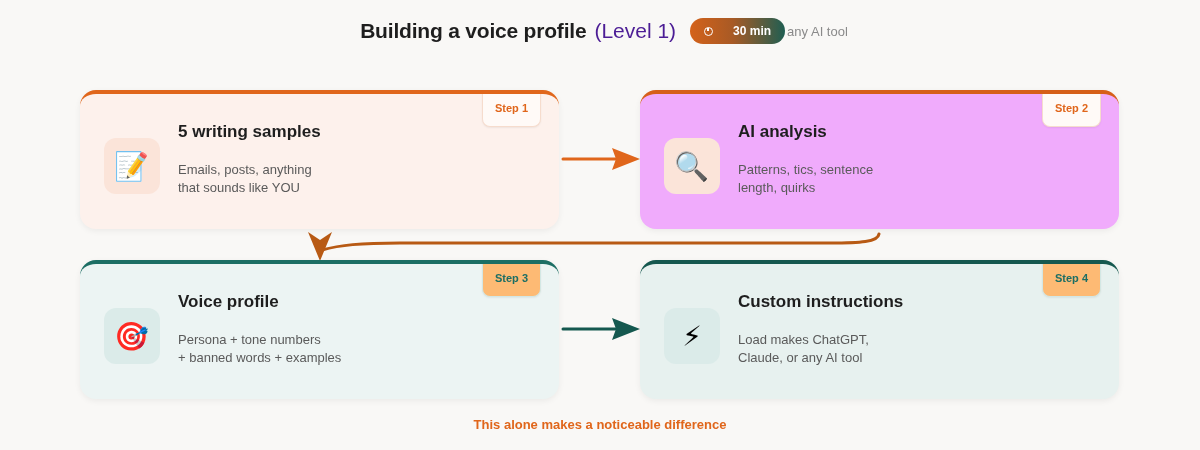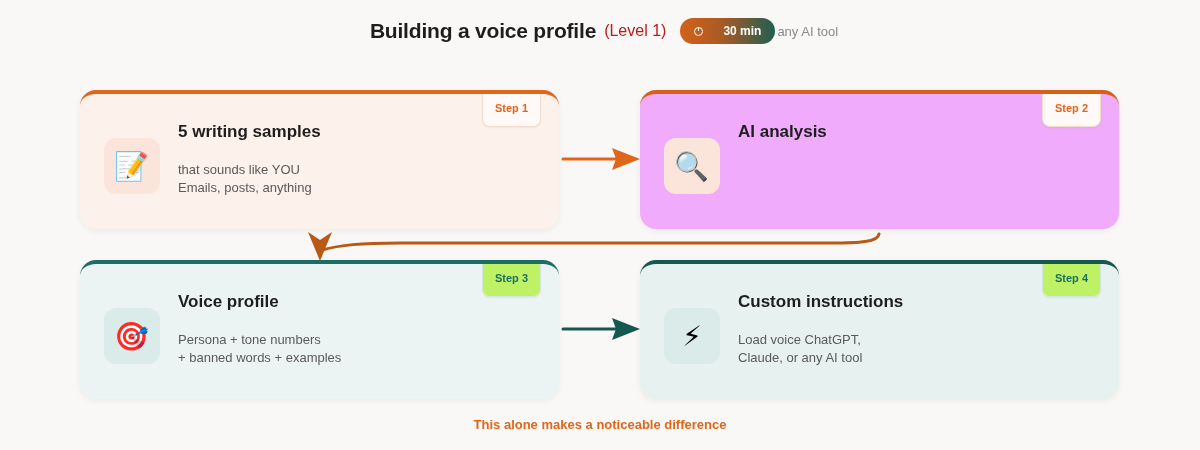--- a/index.html
+++ b/index.html
@@ -1,35 +1,35 @@
 <!DOCTYPE html>
 <html><head>
   <meta charset="utf-8">
   <style>
     * { box-sizing: border-box; margin: 0; padding: 0; }
     html, body { width: 1200px; height: 450px; background: #f9f8f6; font-family: "Liberation Sans", "DejaVu Sans", sans-serif; overflow: hidden; }
     .stage { position: relative; width: 1200px; height: 450px; }
 
     .header { position: absolute; top: 18px; left: 0; width: 1200px; display: flex; justify-content: center; align-items: center; gap: 0; padding-left: 8px; }
     .title { font-size: 21px; font-weight: bold; color: #1e1e1e; letter-spacing: -0.2px; }
-    .level { font-size: 16px; color: #b91c1c; margin-left: 8px; text-align: right; }
+    .level { font-size: 21px; color: #4c1d95; margin-left: 8px; text-align: right; }
     .badge { margin-left: 14px; height: 26px; padding: 0 14px; border-radius: 13px; background: linear-gradient(90deg, #d4621a 0%, #a85a25 45%, #1f5e52 100%); color: #fff; font-size: 12px; font-weight: bold; display: flex; align-items: center; gap: 20px; }
     .badge .clock { display: inline-block; width: 9px; height: 9px; border: 1.6px solid #fff; border-radius: 50%; position: relative; }
     .badge .clock::after { content: ""; position: absolute; left: 2.2px; top: 0.5px; width: 1.4px; height: 3px; background: #fff; }
     .tool { margin-left: 2px; font-size: 13px; color: #8a8a8a; }
 
     .card { position: absolute; width: 479px; height: 139px; border-radius: 16px; box-shadow: 0 2px 6px rgba(0,0,0,0.06); overflow: hidden; }
     .card.orange { background: #fdf1ec; border-top: 4px solid #e0661b; }
     .card.teal { background: #ecf4f3; border-top: 4px solid #1c6e64; }
     .card.teal2 { background: #e7f1ef; border-top: 4px solid #15584f; }
     .card.orange2 { background: #f0abfc; border-top: 4px solid #d65f19; }
 
     .step-tag { position: absolute; top: -4px; right: 18px; height: 24px; padding: 18px 12px; border-radius: 0 0 8px 8px; background: #fffaf7; font-size: 11px; font-weight: bold; display: flex; align-items: center; box-shadow: 0 1px 2px rgba(0,0,0,0.06); }
     .orange .step-tag, .orange2 .step-tag { color: #e0661b; border: 1px solid #f6dccd; border-top: none; }
-    .teal .step-tag, .teal2 .step-tag { color: #1c6e64; background: #bef264; border: 1px solid #d3e7e4; border-top: none; }
+    .teal .step-tag, .teal2 .step-tag { color: #1c6e64; background: #fdba74; border: 1px solid #d3e7e4; border-top: none; }
 
     .icon-box { position: absolute; left: 24px; top: 44px; width: 56px; height: 56px; border-radius: 12px; display: flex; align-items: center; justify-content: center; font-size: 28px; }
     .orange .icon-box, .orange2 .icon-box { background: #fbe4d9; }
     .teal .icon-box, .teal2 .icon-box { background: #dbebe9; }
 
     .card-title { position: absolute; left: 98px; top: 28px; font-size: 17px; font-weight: bold; color: #1e1e1e; }
     .card-desc { position: absolute; left: 98px; top: 67px; font-size: 13px; line-height: 18px; color: #5a5a5a; width: 300px; }
 
     svg.arrows { position: absolute; left: 0; top: 0; width: 1200px; height: 450px; pointer-events: none; }
 
@@ -66,45 +66,49 @@
       <line x1="563" y1="329" x2="618" y2="329" stroke="#15584f" stroke-width="3" stroke-linecap="round"></line>
       <polygon points="612,318 640,329 612,340 616,329" fill="#15584f"></polygon>
     </g>
   </svg>
 
   <div class="card orange" style="left:80px; top:90px;">
     <div class="step-tag">Step 1</div>
     <div class="icon-box">📝</div>
     <div class="card-title">5 writing samples</div>
     <div class="card-desc">
+      <div>Emails, posts, anything</div>
       <div>that sounds like YOU</div>
-      <div>Emails, posts, anything</div>
     </div>
   </div>
 
   <div class="card orange2" style="left:640px; top:90px;">
     <div class="step-tag">Step 2</div>
     <div class="icon-box">🔍</div>
     <div class="card-title">AI analysis</div>
+    <div class="card-desc">
+      <div>Patterns, tics, sentence</div>
+      <div>length, quirks</div>
+    </div>
   </div>
 
   <div class="card teal" style="left:80px; top:260px;">
     <div class="step-tag">Step 3</div>
     <div class="icon-box">🎯</div>
     <div class="card-title">Voice profile</div>
     <div class="card-desc">
       <div>Persona + tone numbers</div>
       <div>+ banned words + examples</div>
     </div>
   </div>
 
   <div class="card teal2" style="left:640px; top:260px;">
     <div class="step-tag">Step 4</div>
     <div class="icon-box">⚡</div>
     <div class="card-title">Custom instructions</div>
     <div class="card-desc">
-      <div>Load voice ChatGPT,</div>
+      <div>Load makes ChatGPT,</div>
       <div>Claude, or any AI tool</div>
     </div>
   </div>
 
   <div class="footer">This alone makes a noticeable difference</div>
 </div>
 
 </body></html>

